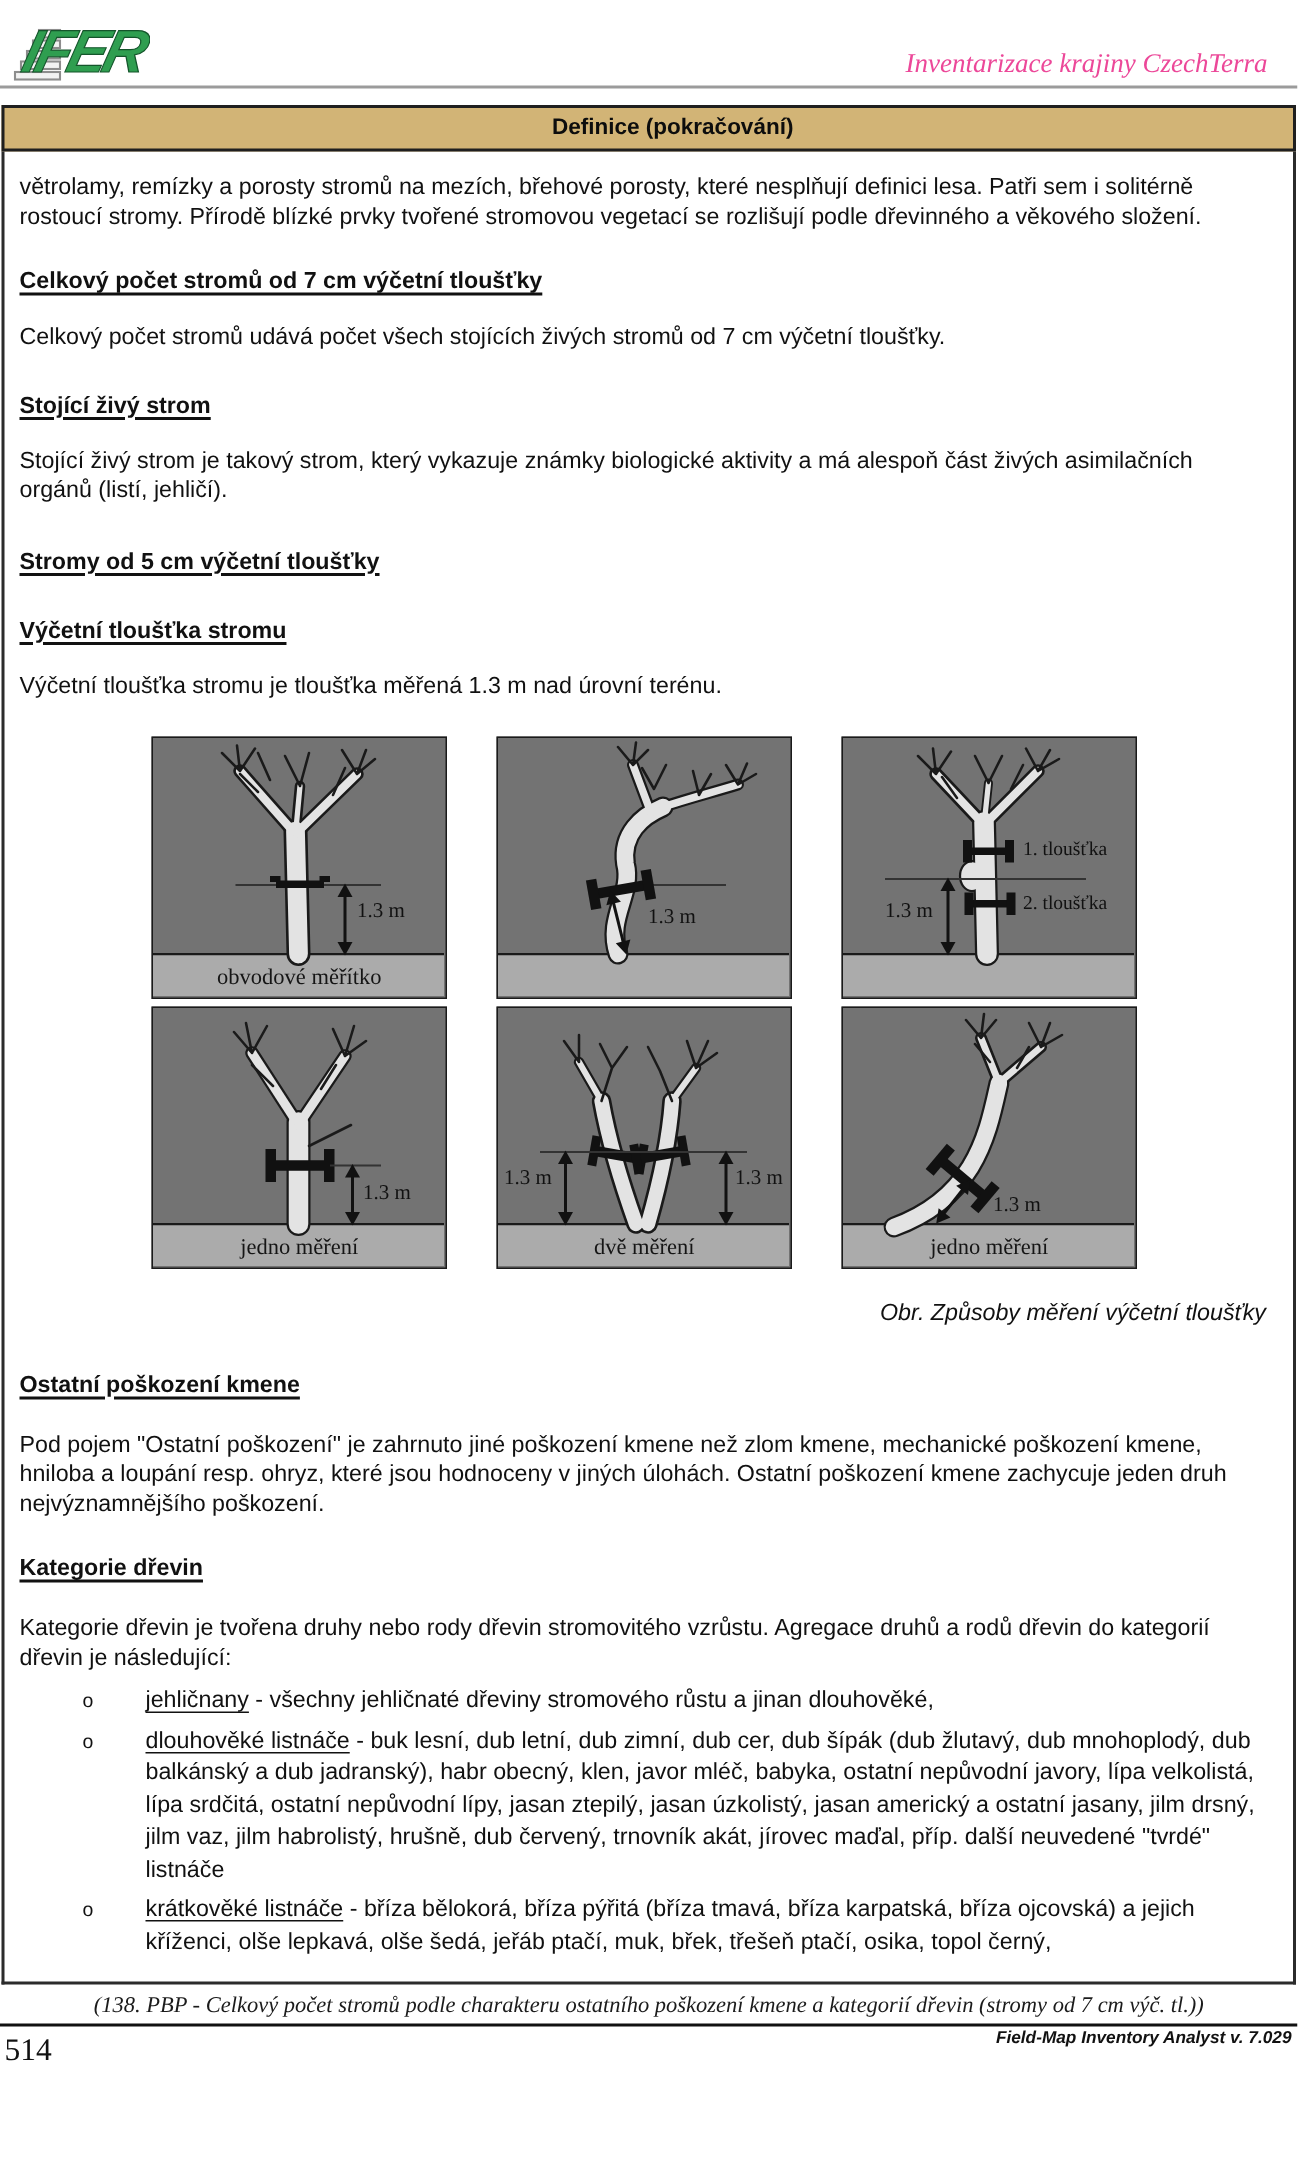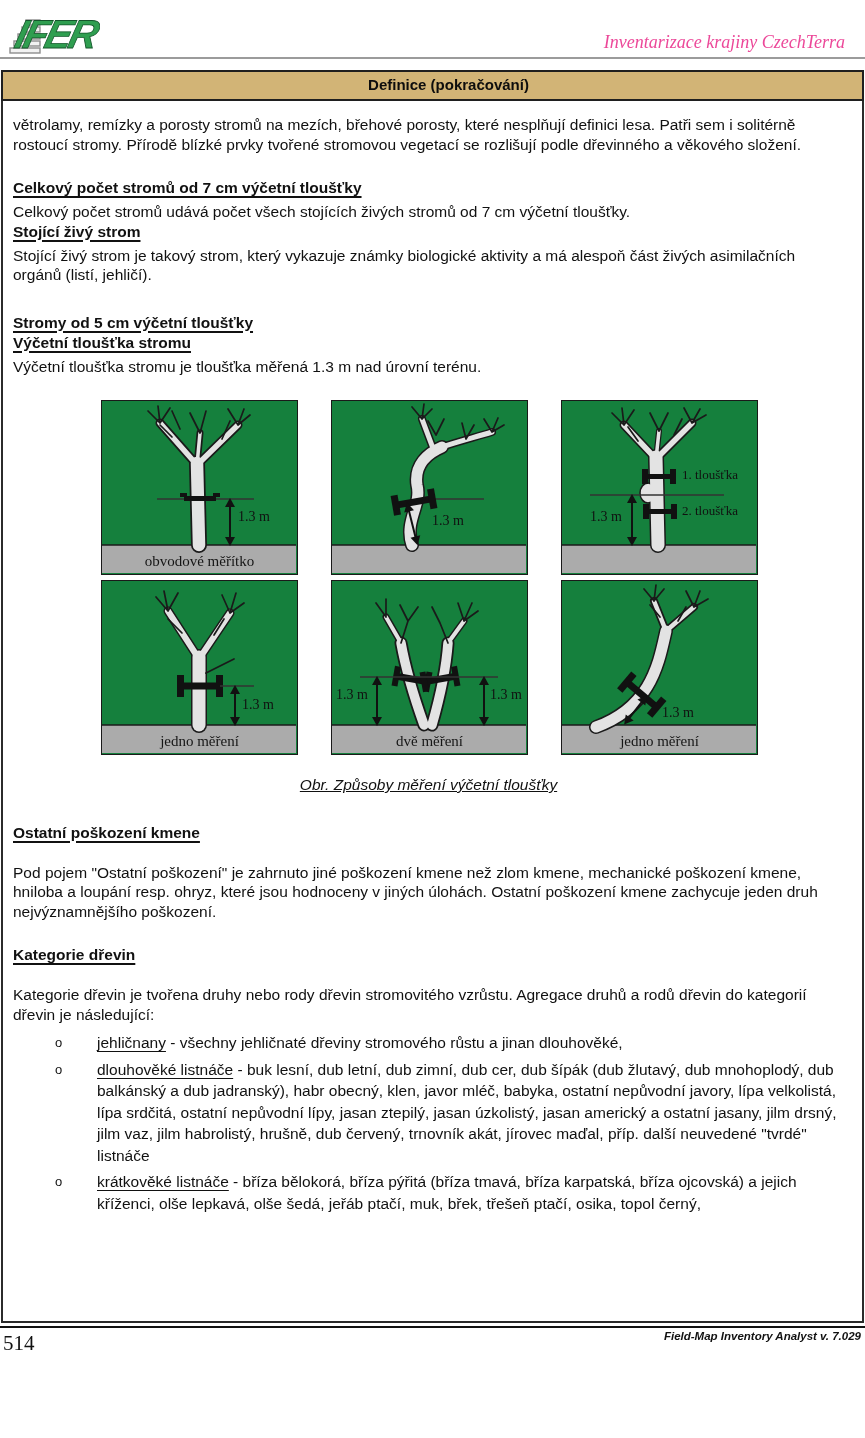--- a/index.html
+++ b/index.html
@@ -23,46 +23,46 @@
     background: #d2b476; border: 2px solid #1f1f1f;
     text-align: center; font-weight: bold; font-size: 15px; color: #0d0d0d; padding-left: 32px;
   }
   
   .content {
     margin: 0 1px; height: 1222px; overflow: hidden;
     border-left: 2px solid #2b2b2b; border-right: 2px solid #2b2b2b; border-bottom: 2px solid #2b2b2b;
     padding: 0 18px 0 10px;
     font-size: 15.5px; line-height: 19.5px;
   }
-  .content p.body { margin-top: 4px; }
+  .content p.body { margin-top: 17px; }
   .content p.intro { margin-top: 14px; }
-  .content h3 { font-size: 15.5px; line-height: 20px; }
+  .content h3 { margin-top: 26px; font-size: 15.5px; line-height: 20px; }
   .content h3 span { text-decoration: underline; text-underline-offset: 3px; text-decoration-thickness: 1.5px; }
   
   .figrid {
     margin: 24px 0 0 88px;
     display: grid; grid-template-columns: repeat(3, 197px);
     column-gap: 33px; row-gap: 5px;
   }
   .panel {
     position: relative; width: 197px; height: 175px;
-    border: 1.5px solid #1a1a1a; background: #15803d; padding-left: 44px;
+    border: 1.5px solid #1a1a1a; background: #737373; padding-left: 44px;
   }
   .panel svg { position: absolute; left: 0; top: 0; width: 194px; height: 172px; }
   .glabel {
     position: absolute; left: 0; bottom: 4px; width: 100%;
     text-align: center; font: 15px "Liberation Serif", serif; color: #151515;
   }
   .mlabel {
     position: absolute; font: 14px "Liberation Serif", serif; color: #111; white-space: nowrap;
   }
   .alabel {
     position: absolute; font: 13px "Liberation Serif", serif; color: #111; white-space: nowrap;
   }
-  .caption { margin-top: 20px; text-align: center; font-style: italic; font-size: 15.5px; text-decoration: underline; }
+  .caption { margin-top: 20px; text-align: right; font-style: italic; font-size: 15.5px; }
   .mt28 { margin-top: 28px !important; }
   .mt24 { margin-top: 24px !important; }
   .mt20 { margin-top: 20px !important; }
   
   ul.cats { margin-top: 8px; list-style: none; }
   ul.cats li { position: relative; padding-left: 84px; line-height: 21.5px; margin-top: 5px; }
   ul.cats li .mark { position: absolute; left: 42px; top: 0; font-size: 13px; }
   ul.cats li .u { text-decoration: underline; text-underline-offset: 3px; }
   
   .bo { stroke: #1a1a1a; fill: none; stroke-linecap: round; }
@@ -306,18 +306,19 @@
       <span class="u">dlouhověké listnáče</span><span> - buk lesní, dub letní, dub zimní, dub cer, dub šípák (dub žlutavý, dub mnohoplodý, dub balkánský a dub jadranský), habr obecný, klen, javor mléč, babyka, ostatní nepůvodní javory, lípa velkolistá, lípa srdčitá, ostatní nepůvodní lípy, jasan ztepilý, jasan úzkolistý, jasan americký a ostatní jasany, jilm drsný, jilm vaz, jilm habrolistý, hrušně, dub červený, trnovník akát, jírovec maďal, příp. další neuvedené "tvrdé" listnáče</span>
     </li>
     <li>
       <span class="mark">o</span>
       <span class="u">krátkověké listnáče</span><span> - bříza bělokorá, bříza pýřitá (bříza tmavá, bříza karpatská, bříza ojcovská) a jejich kříženci, olše lepkavá, olše šedá, jeřáb ptačí, muk, břek, třešeň ptačí, osika, topol černý,</span>
     </li>
   </ul>
 </div>
 
 <div class="foot">
+  <div class="note">(138. PBP - Celkový počet stromů podle charakteru ostatního poškození kmene a kategorií dřevin (stromy od 7 cm výč. tl.))</div>
   <div class="frule"></div>
   <div class="row">
     <span class="pagenum">514</span>
     <span class="appver">Field-Map Inventory Analyst v. 7.029</span>
   </div>
 </div>
 
 </body></html>

